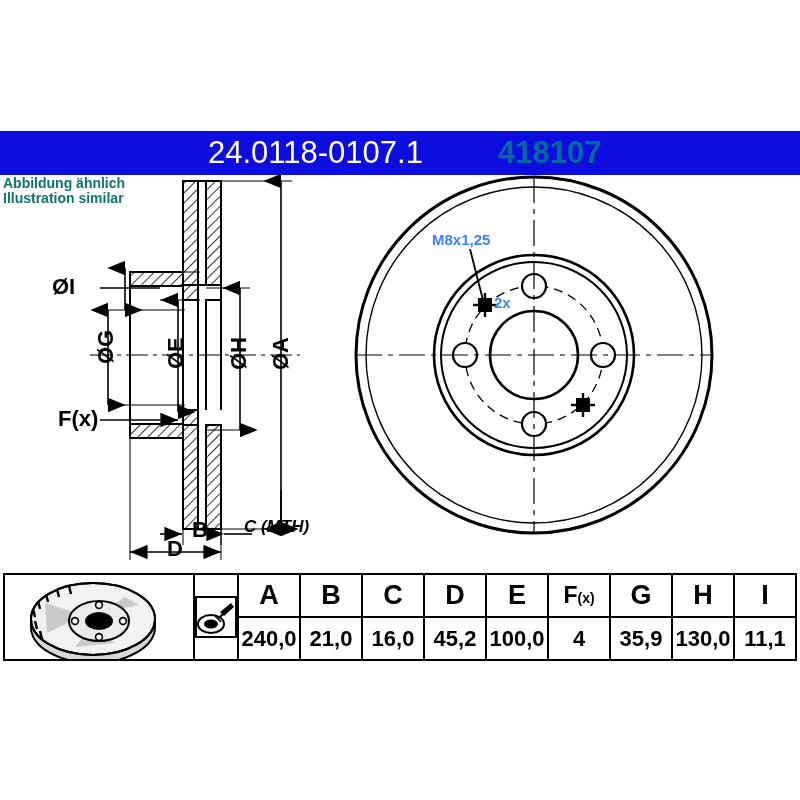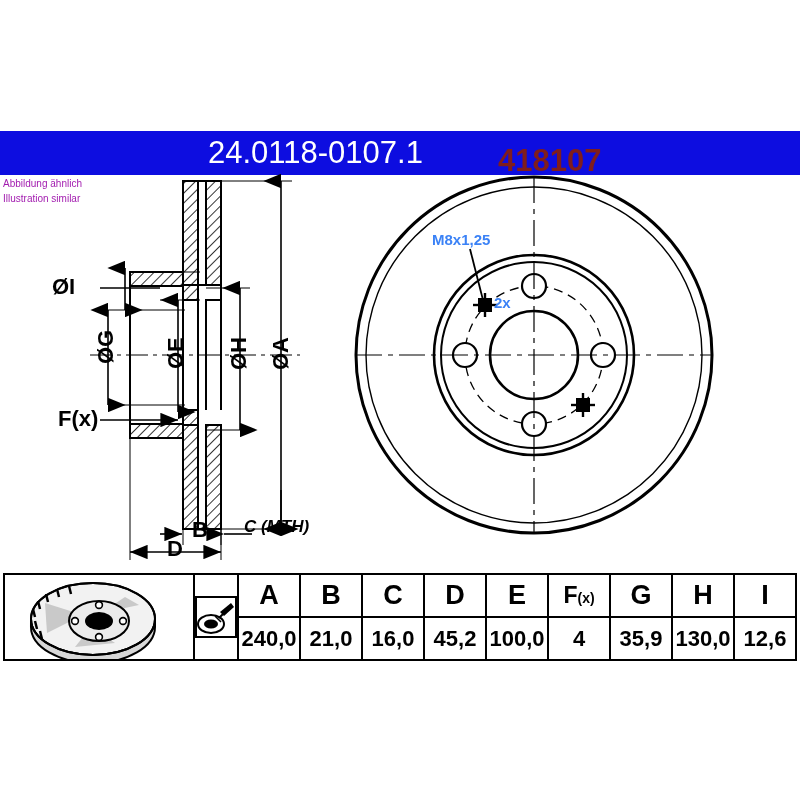--- a/index.html
+++ b/index.html
@@ -35,36 +35,35 @@
     font-size: 31px;
     font-weight: normal;
     letter-spacing: 0px;
     line-height: 38px;
     white-space: nowrap;
   }
   .header-code {
     position: absolute;
     left: 498px;
     top: 134px;
-    color: #7f1d1d;
+    color: #0369a1;
     font-size: 31px;
     font-weight: bold;
     line-height: 38px;
     white-space: nowrap;
-    margin-top: 8px;
   }
 
   
   .note {
     position: absolute;
     left: 3px;
     top: 176px;
-    font-size: 10px;
-    font-weight: normal;
-    color: #a21caf;
+    font-size: 14px;
+    font-weight: bold;
+    color: #0f766e;
     line-height: 15px;
   }
 
   
   .dimtext {
     position: absolute;
     font-size: 22px;
     font-weight: bold;
     color: #000000;
     white-space: nowrap;
@@ -370,18 +369,18 @@
     </tr>
     <tr class="val-row">
       <td>240,0</td>
       <td>21,0</td>
       <td>16,0</td>
       <td>45,2</td>
       <td>100,0</td>
       <td>4</td>
       <td>35,9</td>
       <td>130,0</td>
-      <td>12,6</td>
+      <td>11,1</td>
     </tr>
   </tbody>
     </table>
 
 </div>
 
 </body></html>

